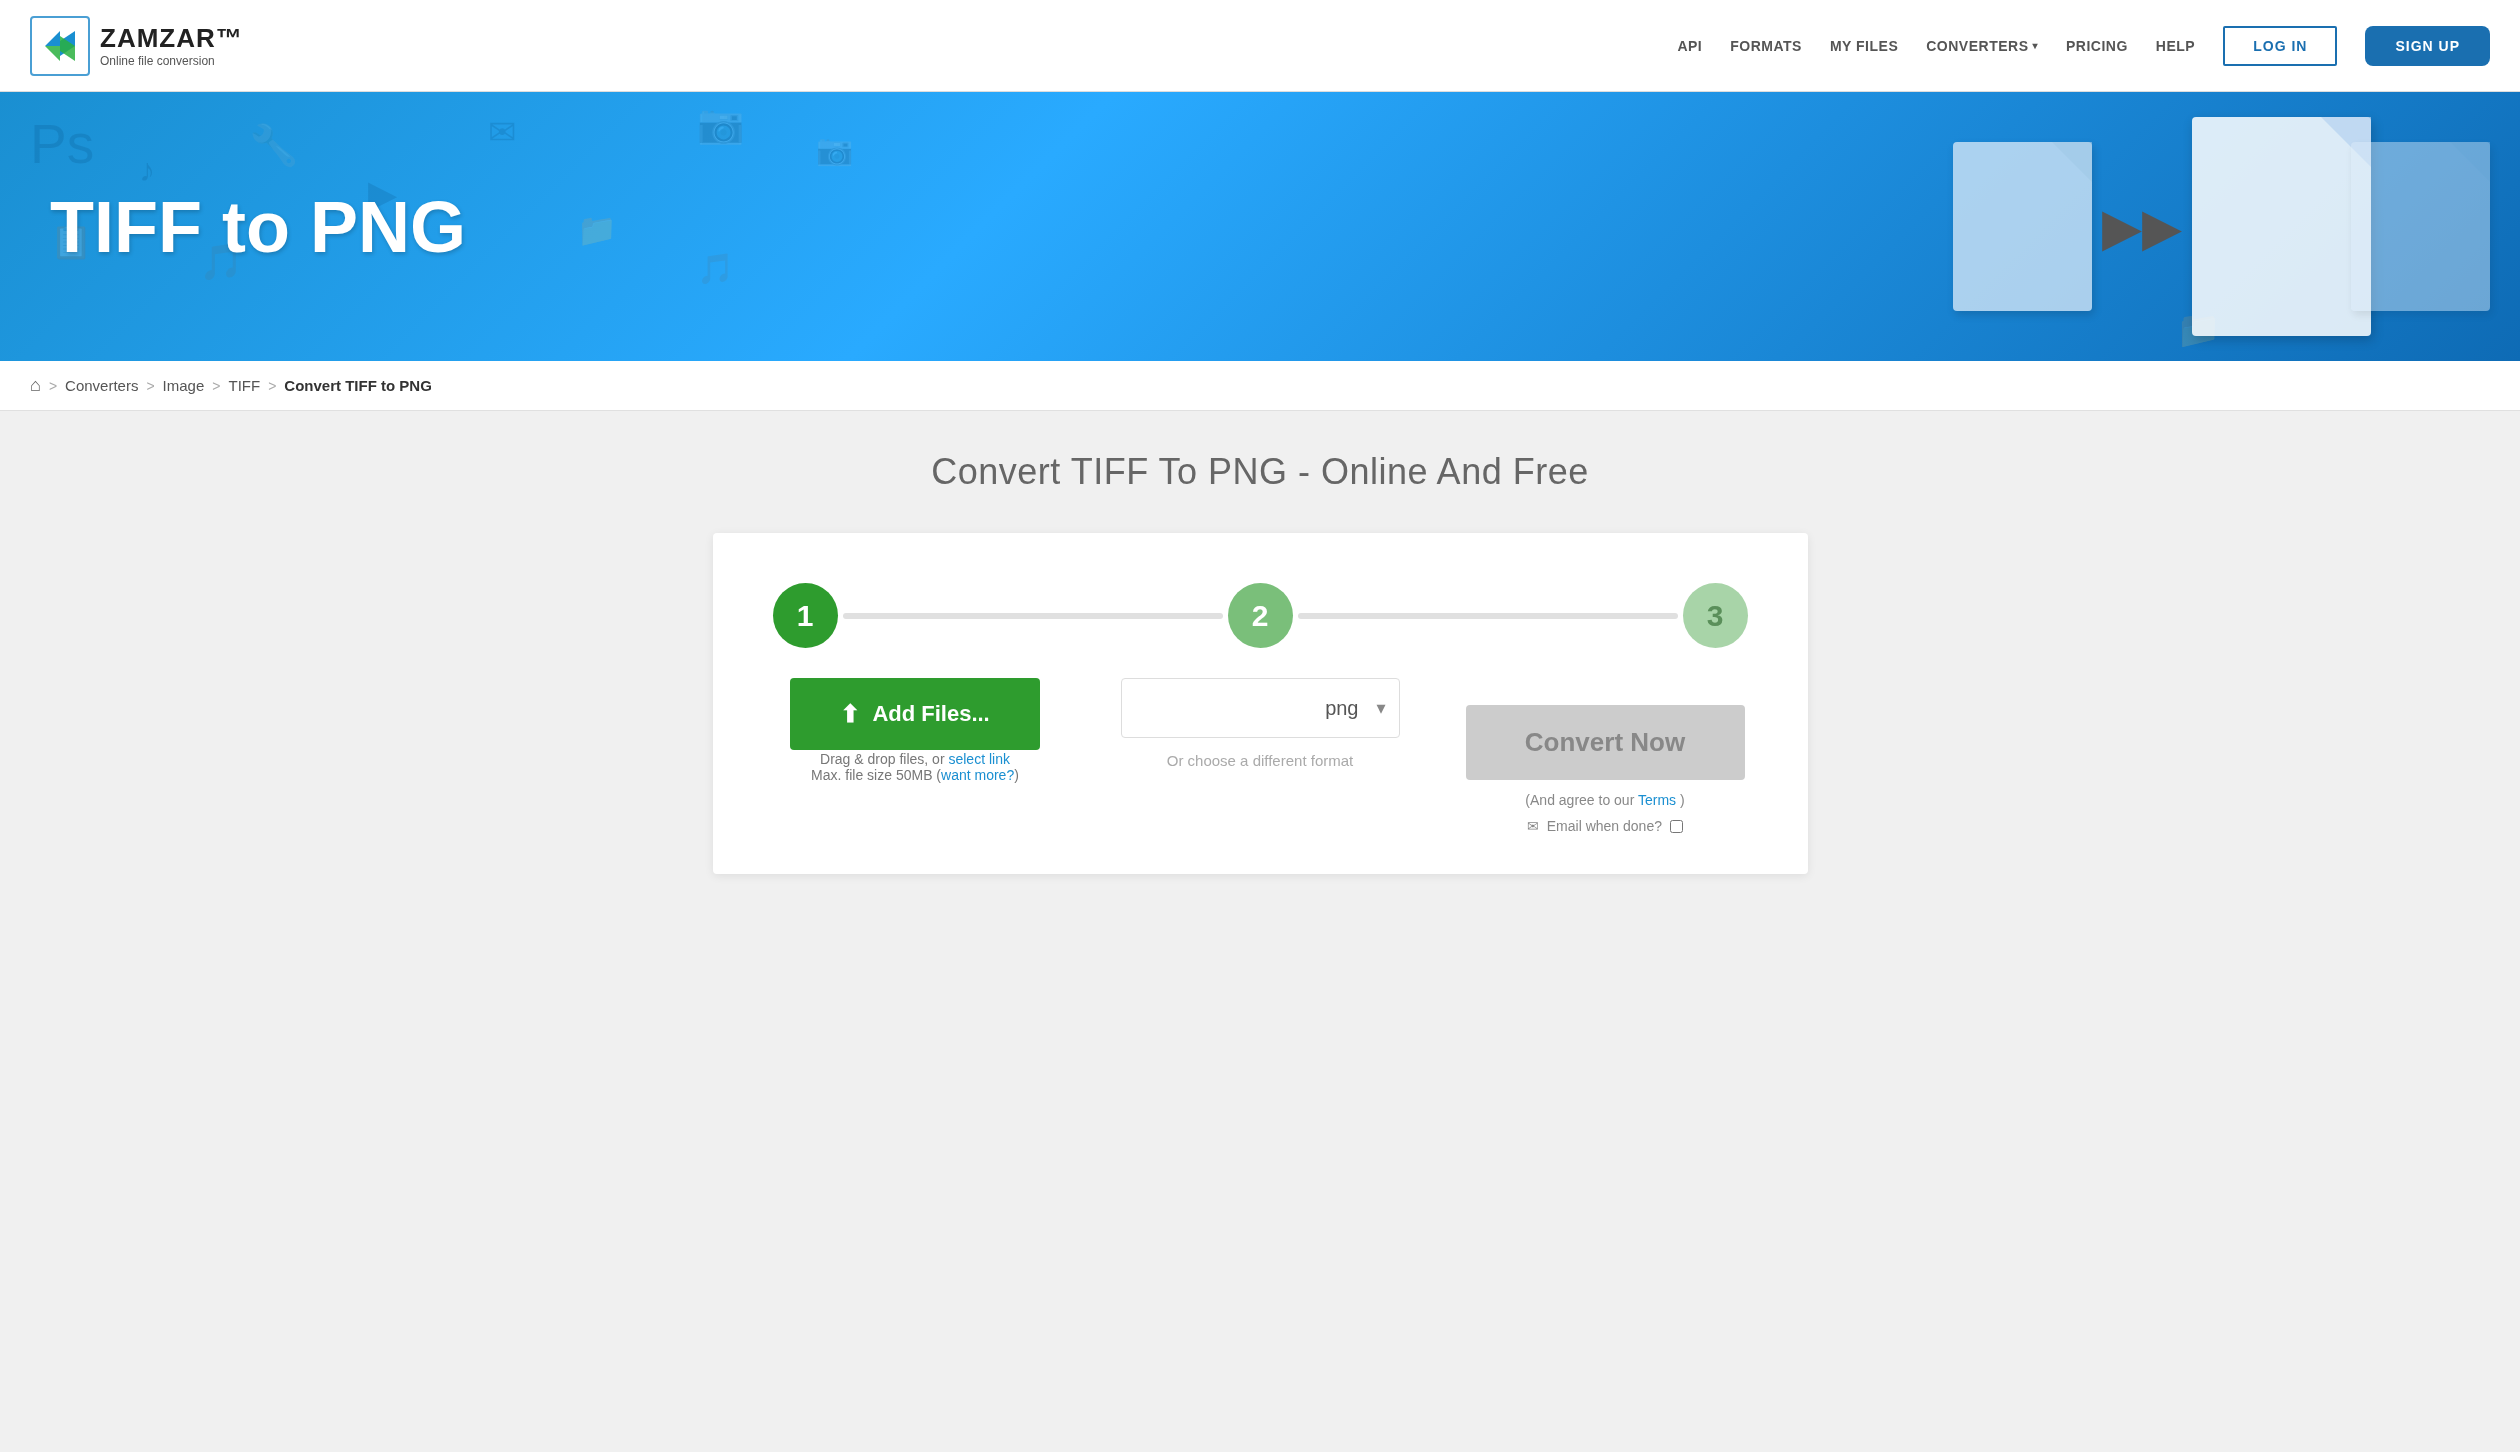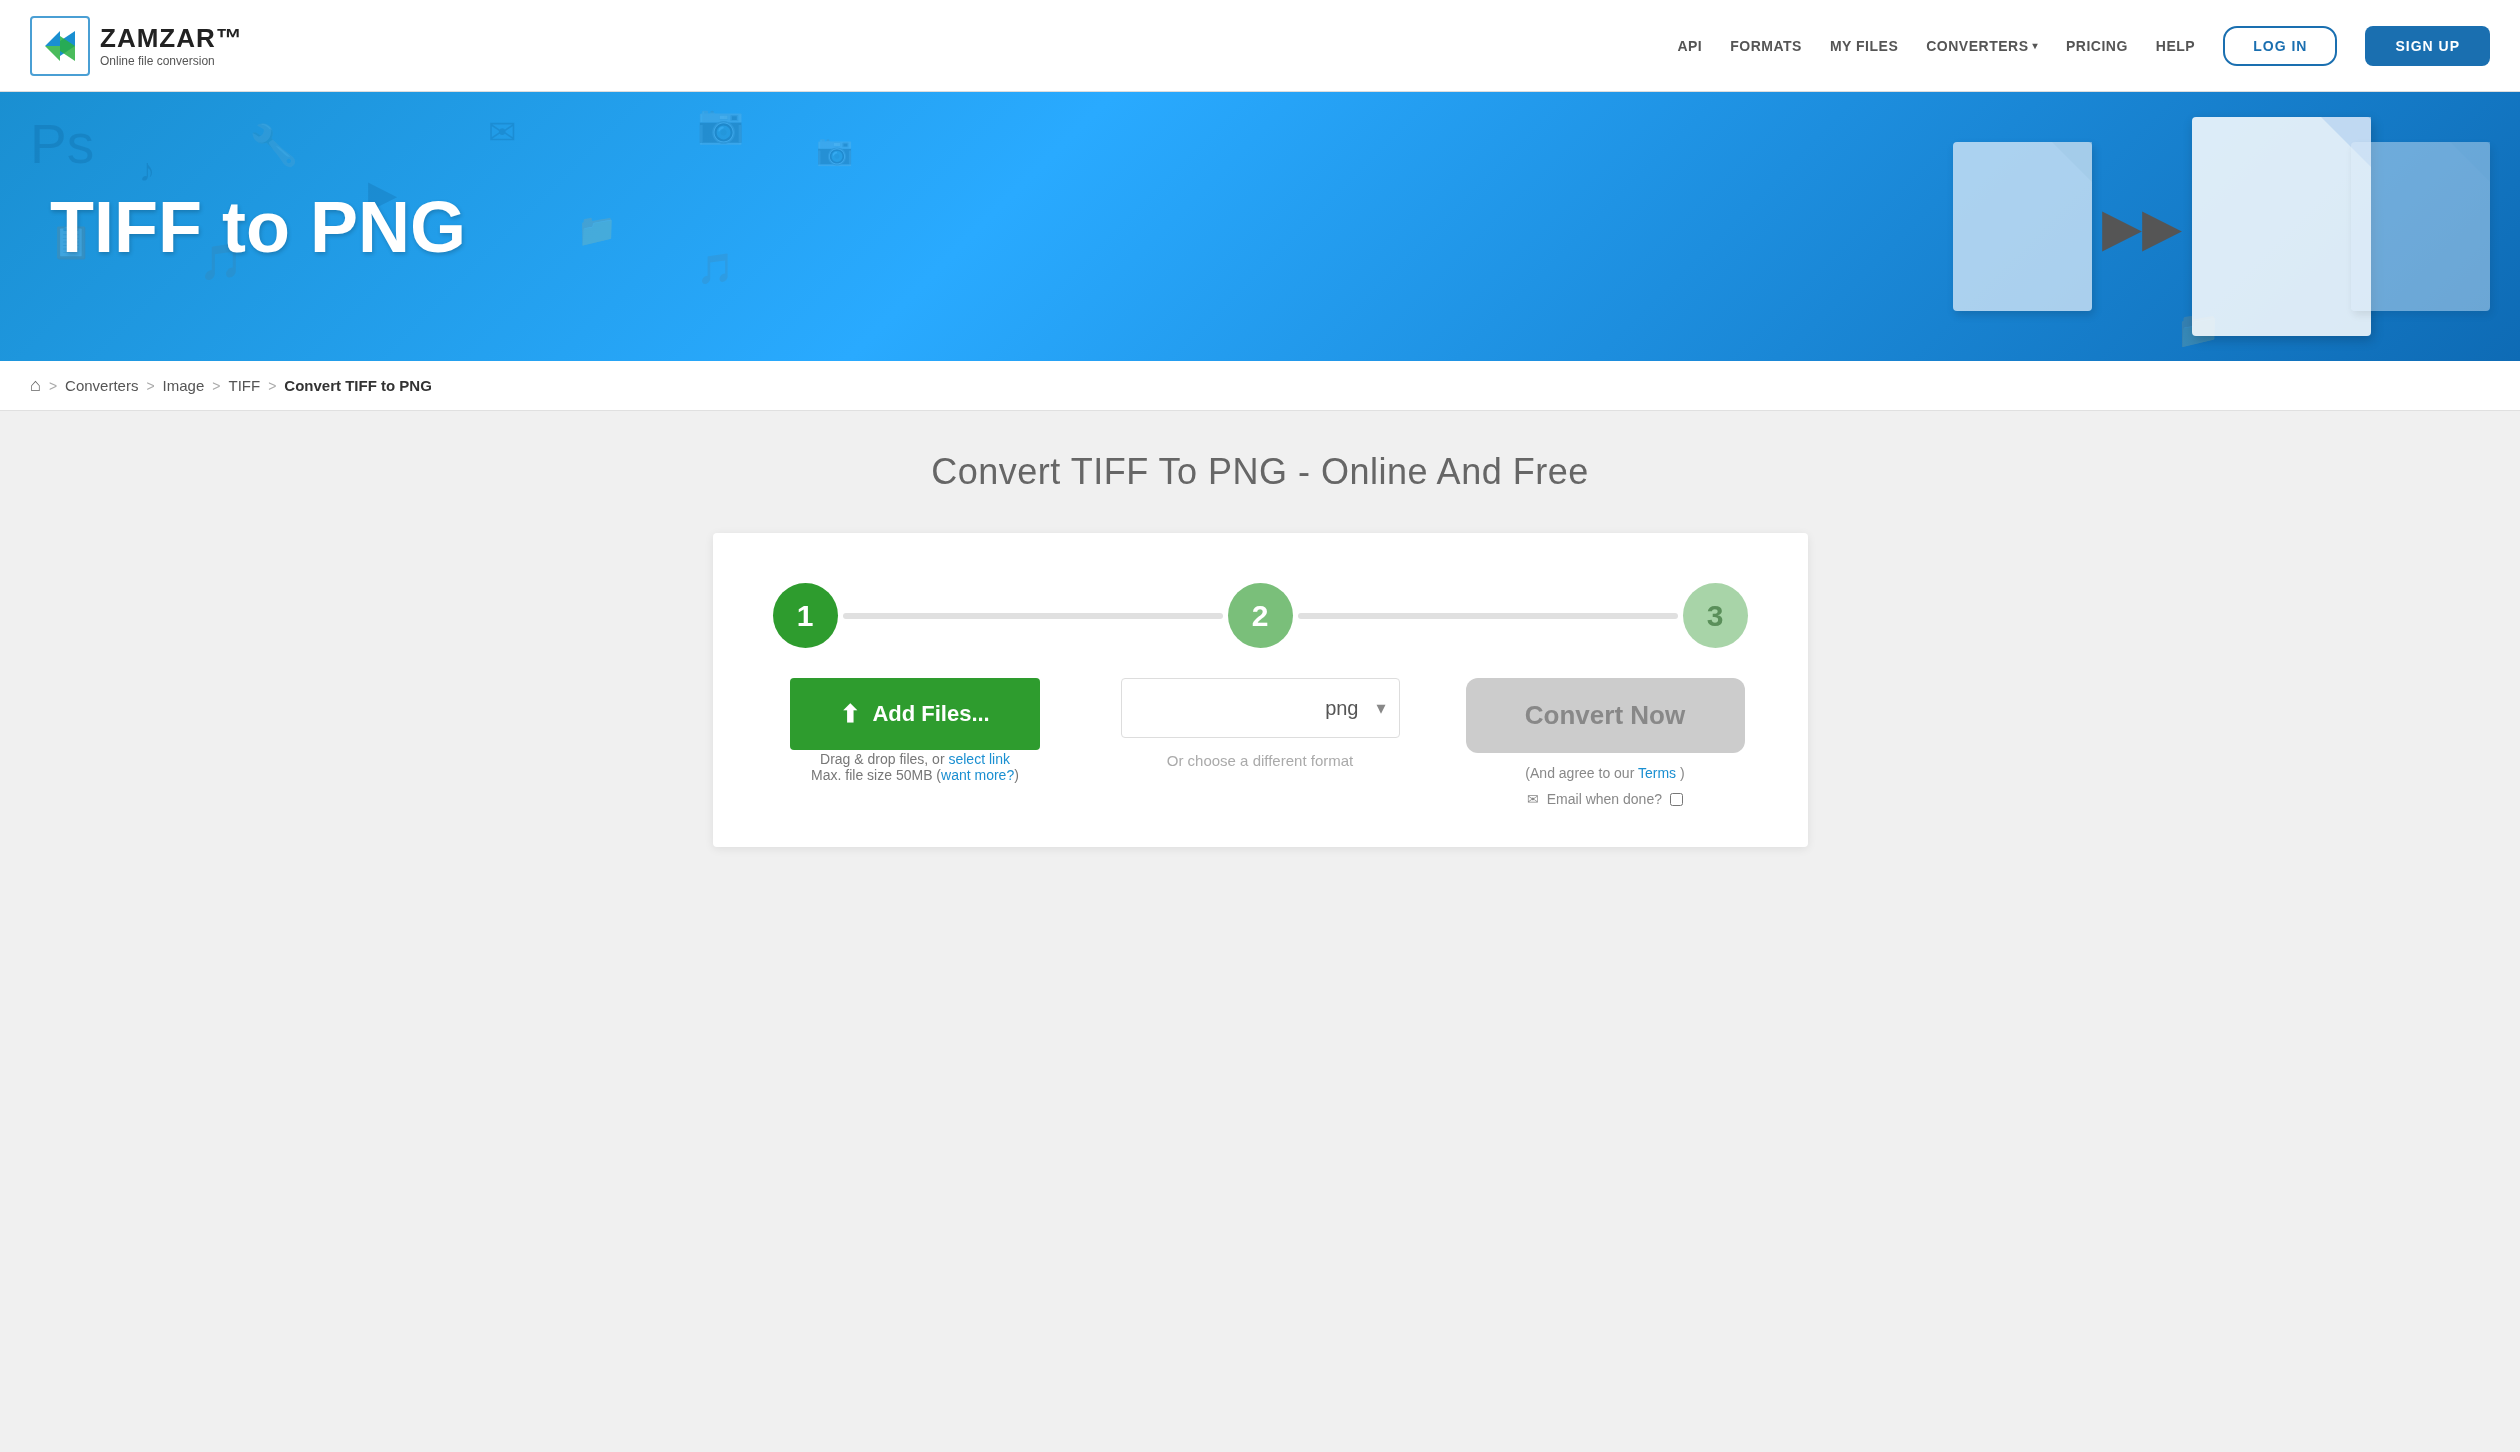--- a/index.html
+++ b/index.html
@@ -47,21 +47,21 @@
     .dropdown-arrow { font-size: 10px; color: #555; }
     .btn-login {
       border: 2px solid #1a6fb0;
       color: #1a6fb0;
       background: #fff;
       padding: 10px 28px;
       font-size: 14px;
       font-weight: 700;
       cursor: pointer;
       letter-spacing: 1px;
-      border-radius: 14px;
+      border-radius: 2px;
     }
     .btn-signup {
       background: #1a6fb0;
       color: #fff;
       border: none;
       padding: 12px 30px;
       font-size: 14px;
       font-weight: 700;
       cursor: pointer;
       letter-spacing: 1px;
@@ -294,25 +294,26 @@
     }
 
     
     .btn-convert {
       background: #ccc;
       color: #888;
       border: none;
       padding: 22px 52px;
       font-size: 26px;
       font-weight: 700;
-      border-radius: 12px;
+      border-radius: 4px;
       cursor: pointer;
       width: 100%;
       max-width: 279px;
       text-align: center;
+      margin-top: 27px;
     }
     .convert-agree {
       margin-top: 12px;
       font-size: 14px;
       color: #888;
       text-align: center;
     }
     .convert-agree a { color: #1a8fd1; text-decoration: none; }
     .email-row {
       margin-top: 10px;

